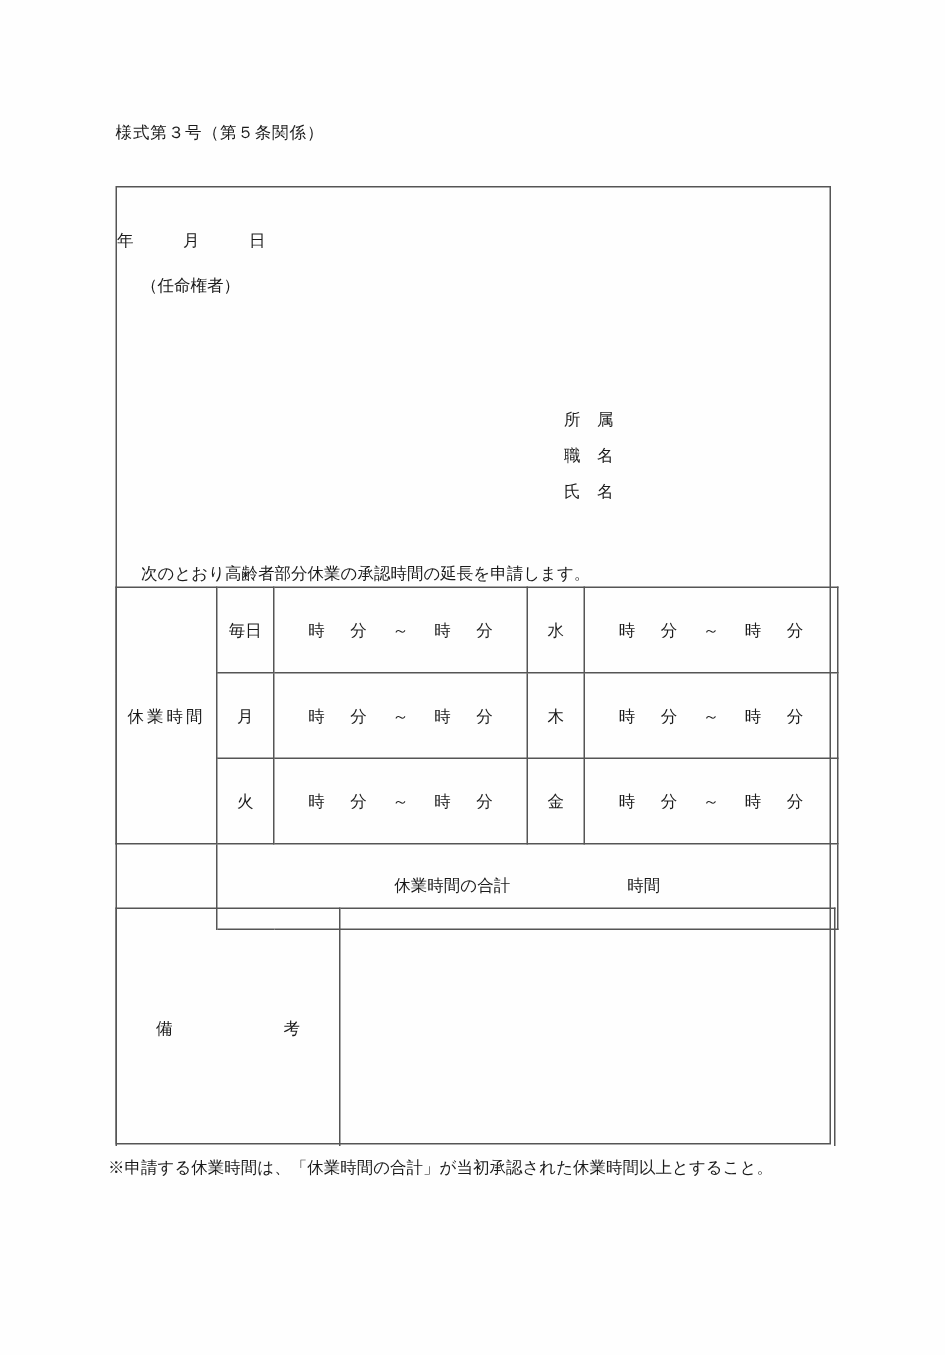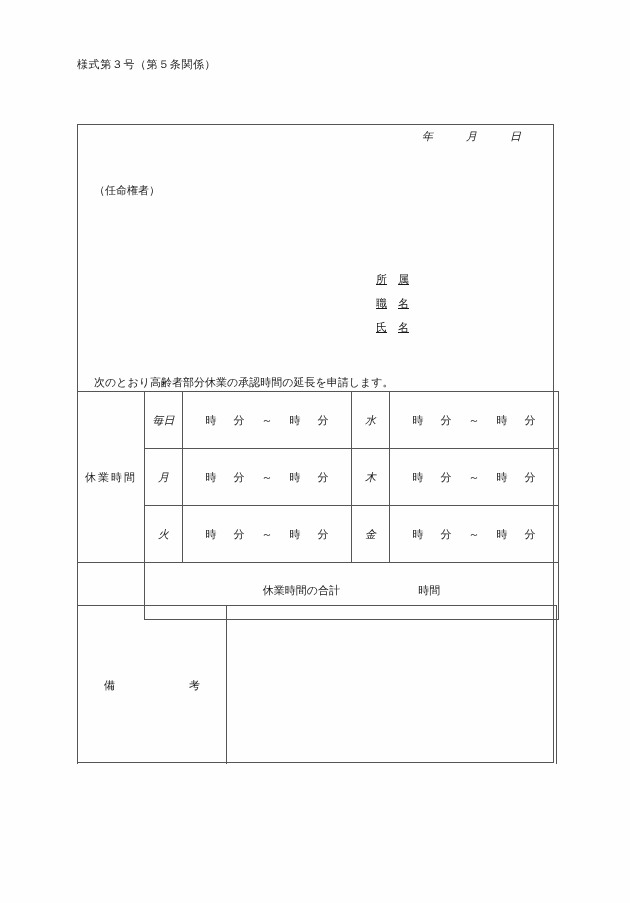--- a/index.html
+++ b/index.html
@@ -19,21 +19,21 @@
   .page {
     position: absolute;
     inset: 0;
     background: #fefefe;
   }
 
   
   .form-no {
     position: absolute;
     left: 77px;
-    top: 57px;
+    top: 81px;
     font-size: 11px;
     letter-spacing: 0.6px;
     white-space: nowrap;
   }
   .doc-title {
     position: absolute;
     left: 77px;
     top: 96px;
     width: 477px;
     text-align: center;
@@ -50,46 +50,44 @@
     width: 477px;
     height: 639px;
     border: 1px solid #555;
     box-sizing: border-box;
   }
 
   
   .date-line {
     position: absolute;
     left: 0;
-    top: 4px;
+    top: 28px;
     width: 443px;
-    text-align: right;
-    font-size: 11px;
-    white-space: nowrap;
-    font-style: italic;
+    text-align: left;
+    font-size: 11px;
+    white-space: nowrap;
   }
   .date-line span { display: inline-block; }
   .date-gap { width: 26px; }
 
   .authority {
     position: absolute;
     left: 16px;
     top: 58px;
     font-size: 11px;
     white-space: nowrap;
     font-family: Liberation Serif, serif;
   }
 
   .applicant {
     position: absolute;
     left: 298px;
     top: 143px;
     font-size: 11px;
     line-height: 24px;
-    text-decoration: underline;
   }
   .applicant div { white-space: nowrap; }
   .sp2 { display: inline-block; width: 11px; }
 
   .statement {
     position: absolute;
     left: 16px;
     top: 250px;
     font-size: 11px;
     white-space: nowrap;
@@ -112,21 +110,20 @@
     padding: 0;
     text-align: center;
     vertical-align: middle;
   }
   td.label-cell {
     width: 66px;
     letter-spacing: 2px;
   }
   td.day-cell {
     width: 37px;
-    font-style: italic;
   }
   td.time-cell {
     width: 168px;
   }
   .time-row-inner {
     display: flex;
     justify-content: space-around;
     align-items: center;
     padding: 0 14px;
   }
@@ -296,14 +293,15 @@
             <span>考</span>
           </div>
         </td>
         <td class="remarks-body"></td>
       </tr>
     </tbody>
       </table>
 
   </div>
 
+  <div class="footnote">※申請する休業時間は、「休業時間の合計」が当初承認された休業時間以上とすること。</div>
 
 </div>
 
 </body></html>

